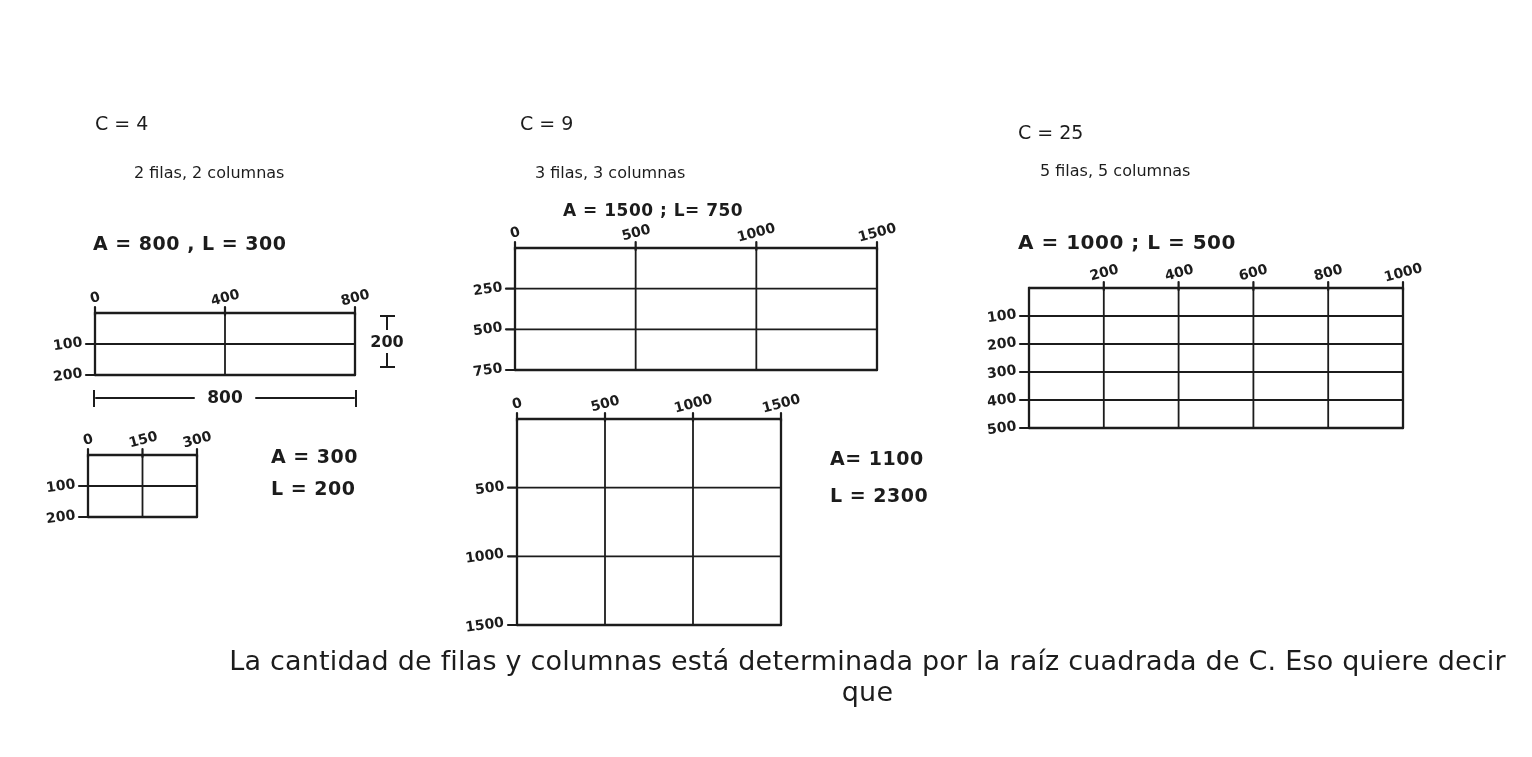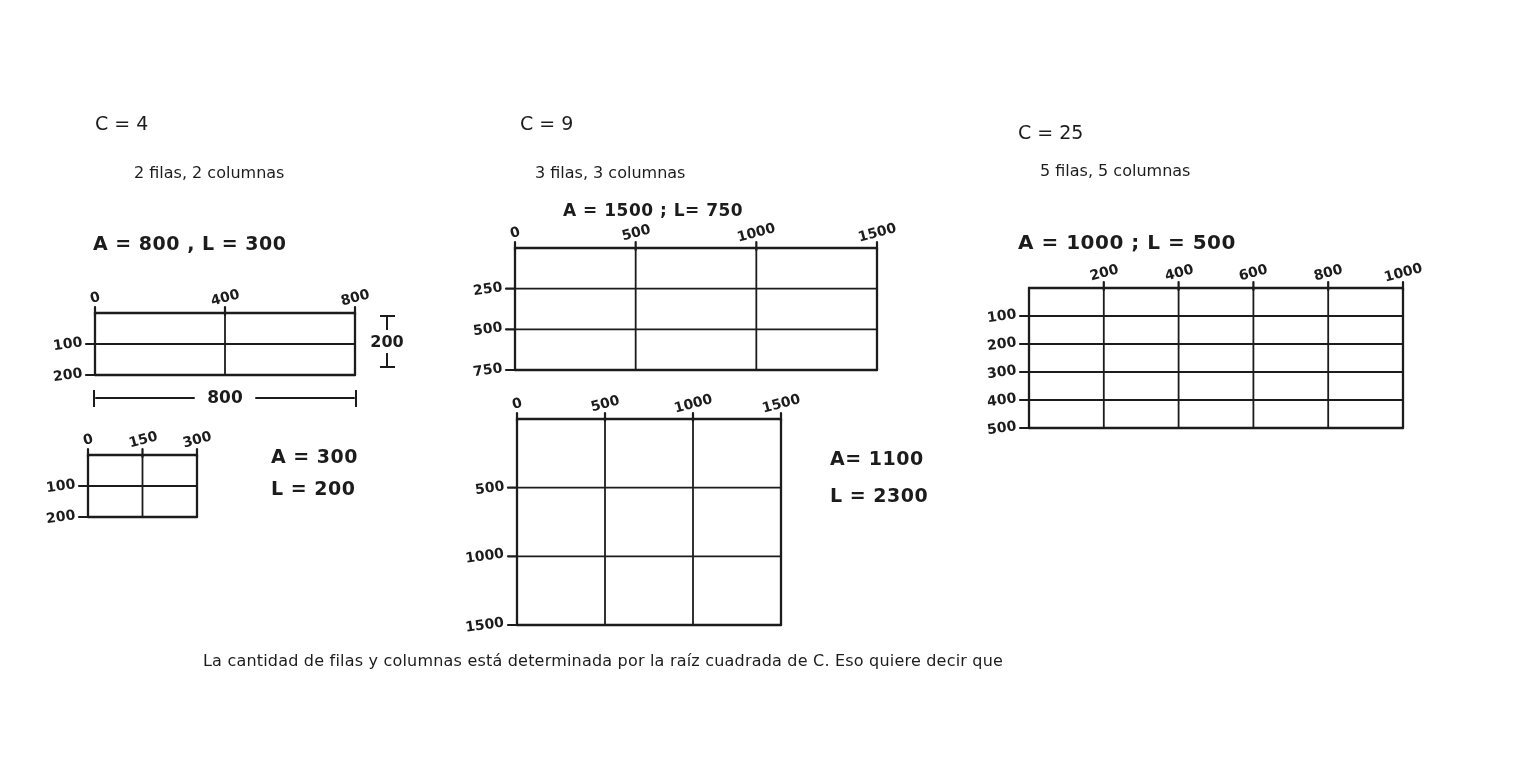--- a/index.html
+++ b/index.html
@@ -31,21 +31,21 @@
     content:""; position:absolute; left:-6px; width:15px; height:2.4px; background:#1c1c1c;
   }
   .v-measure .stem.top::before { top:0; }
   .v-measure .stem.bottom::before { bottom:0; }
   .v-measure .m-label { font-size:16px; font-weight:bold; padding:2px 0; }
   
   .h-measure { position:absolute; display:flex; align-items:center; height:18px; }
   .h-measure .endcap { width:2.4px; height:17px; background:#1c1c1c; }
   .h-measure .hline  { flex:1; height:2.2px; background:#1c1c1c; border-radius:2px; }
   .h-measure .m-label { font-size:17px; font-weight:bold; padding:0 12px; transform:translateY(-1px); }
-  .footer { left:203px; top:645px; font-size:16px; line-height:31px; letter-spacing:0.2px; }
+  .footer { left:203px; top:645px; font-size:27px; line-height:31px; letter-spacing:0.2px;text-align:center; }
 </style>
 </head>
 <body>
 
 <div class="canvas">
 
 
   <div class="abs c-label" style="left:95px;  top:112px;">C = 4</div>
   <div class="abs rc-label" style="left:134px; top:163px;">2 filas, 2 columnas</div>
   <div class="abs params" style="left:93px;  top:232px;">A = 800  ,    L = 300</div>

